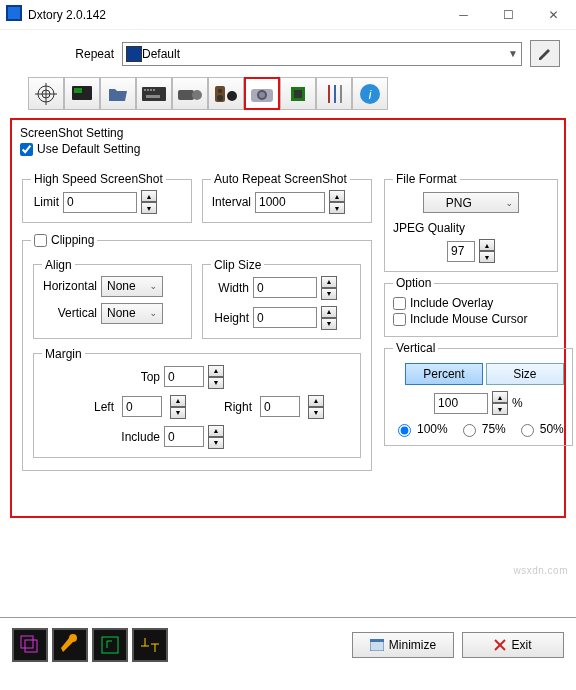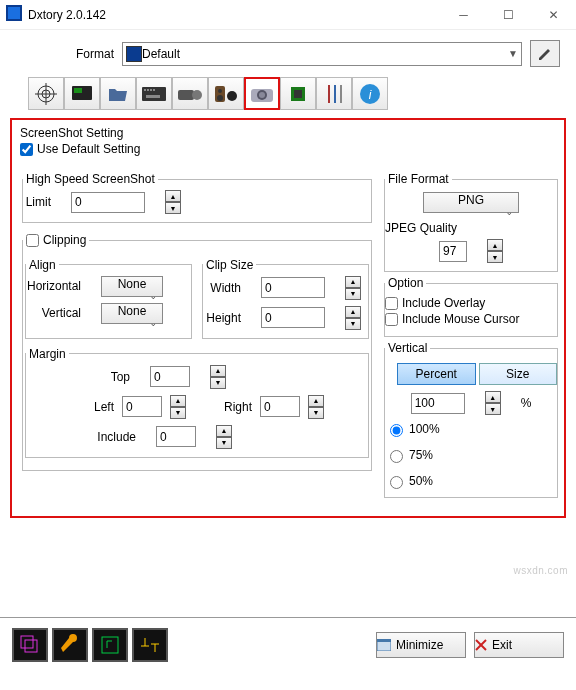--- a/index.html
+++ b/index.html
@@ -15,41 +15,41 @@
 .profile-select .selicon { width:16px;height:16px;background:#0a3b8f;border:1px solid #333;display:inline-block;}
 .profile-select .arrow { margin-left: auto; font-size:10px;color:#555;}
 .editbtn { width: 30px; height: 27px; border: 1px solid #888; background: #f0f0f0; display: flex; align-items: center; justify-content: center; }
 .toolbar { display: flex; gap: 0; margin: 2px 28px 8px; }
 .tbtn { width: 36px; height: 33px; border: 1px solid #bbb; background: linear-gradient(#fdfdfd,#e9e9e9); display: flex; align-items: center; justify-content: center; }
 .tbtn.sel { border:2px solid #d11; background:#fff; }
 .settings-panel { margin: 4px 10px 10px; border: 2px solid #d11; padding: 4px 8px 14px; height: 400px; position: relative; }
 .section-title { color: #000; margin: 2px 0 2px; }
 .chk { display:flex;align-items:center;gap:4px;margin:2px 0;}
 .chk input { accent-color:#0066cc; margin:0;}
-fieldset { border: 1px solid #bbb; padding: 4px 0 8px; margin:4px 2px; }
+fieldset { border: 1px solid #bbb; padding: 4px 8px 8px; margin:4px 2px; }
 legend { padding: 0 3px; color:#000; }
-.field { display:flex;align-items:center;gap:20px;}
+.field { display:flex;align-items:center;gap:4px;}
 .field .flbl { text-align:right; }
 .numbox { height: 21px; border:1px solid #888; padding: 0 3px; background:#fff; }
 .spinner { width:16px;display:flex;flex-direction:column;}
 .spinner .sp { height:12px;border:1px solid #666;background:linear-gradient(#fafafa,#ddd);display:flex;align-items:center;justify-content:center;font-size:7px;line-height:1;}
-.combo { height:21px;border:1px solid #888;background:linear-gradient(#fafafa,#e8e8e8);display:flex;align-items:center;padding:0 5px;flex-direction:column;}
+.combo { height:21px;border:1px solid #888;background:linear-gradient(#fafafa,#e8e8e8);display:flex;align-items:center;padding:0 5px;}
 .combo .arrow{margin-left:auto;font-size:9px;color:#555;}
 .col-left { position:absolute; left:8px; top:48px; width:354px; }
 .col-right { position:absolute; left:370px; top:48px; width:178px; }
 .row2 { display:flex; gap:6px; }
 .toggle-row { display:flex;gap:3px;margin:4px 0;}
 .toggle { flex:1;height:22px;border:1px solid #7aa;background:linear-gradient(#eef7ff,#d9eafd);display:flex;align-items:center;justify-content:center;}
 .toggle.sel { border:1px solid #2a7cc8; background:linear-gradient(#cfe8ff,#a9d2f8);margin-left:12px;}
-.radio-row { display:flex;gap:10px;margin-top:6px;justify-content:center;flex-direction:column;}
+.radio-row { display:flex;gap:10px;margin-top:6px;justify-content:center;}
 .radio-row label{display:flex;align-items:center;gap:3px;}
 .bottombar { position:fixed; top:617px; left:0; width:576px; border-top:1px solid #999; padding:10px 12px; display:flex; align-items:center; background:#fff;}
 .bbtn { width:36px;height:34px;border:2px solid #555;margin-right:4px;display:flex;align-items:center;justify-content:center;background:#111;}
 .rbtns { margin-left:auto; display:flex; gap:8px;}
-.rbtn { width:90px;height:26px;border:1px solid #888;background:linear-gradient(#fafafa,#e6e6e6);display:flex;align-items:center;justify-content:flex-start;gap:5px;}
+.rbtn { width:102px;height:26px;border:1px solid #888;background:linear-gradient(#fafafa,#e6e6e6);display:flex;align-items:center;justify-content:center;gap:5px;}
 .watermark { position:fixed; top:565px; right:8px; font-size:10px; color:#ccc; letter-spacing:0.5px;}
 </style>
 </head>
 <body>
 
 <div class="titlebar">
   <span class="appicon">
     <svg width="16" height="16">
         <rect width="16" height="16" fill="#0a3b8f"></rect>
         <rect x="2" y="2" width="12" height="12" fill="#1a6fe0"></rect>
@@ -57,21 +57,21 @@
   </span>
   <span class="title">Dxtory 2.0.142</span>
   <div class="winbtns">
     <div class="winbtn">─</div>
     <div class="winbtn">☐</div>
     <div class="winbtn">✕</div>
   </div>
 </div>
 
 <div class="profile-row">
-  <span class="lbl">Format</span>
+  <span class="lbl">Repeat</span>
   <div class="profile-select">
     <span class="selicon"></span>
     <span>Default</span>
     <span class="arrow">▼</span>
   </div>
   <div class="editbtn">
     <svg width="16" height="16">
         <path d="M2 14 L4 14 L13 5 L11 3 L2 12 Z" fill="#444"></path>
       </svg>
   </div>
@@ -156,20 +156,31 @@
     <span>Use Default Setting</span>
   </label>
 
   <div class="col-left">
     <div class="row2">
       <fieldset style="flex:1">
         <legend>High Speed ScreenShot</legend>
         <div class="field">
           <span class="flbl" style="width:28px">Limit</span>
           <input class="numbox" style="width: 74px;" value="0">
+          <div class="spinner">
+              <div class="sp">▲</div>
+              <div class="sp">▼</div>
+            </div>
+        </div>
+      </fieldset>
+      <fieldset style="flex:1">
+        <legend>Auto Repeat ScreenShot</legend>
+        <div class="field">
+          <span class="flbl" style="width:40px">Interval</span>
+          <input class="numbox" style="width: 70px;" value="1000">
           <div class="spinner">
               <div class="sp">▲</div>
               <div class="sp">▼</div>
             </div>
         </div>
       </fieldset>
     </div>
 
     <fieldset>
       <legend><label class="chk" style="display:inline-flex">
@@ -209,21 +220,21 @@
             <input class="numbox" style="width: 64px;" value="0">
             <div class="spinner">
                 <div class="sp">▲</div>
                 <div class="sp">▼</div>
               </div>
           </div>
         </fieldset>
       </div>
       <fieldset>
         <legend>Margin</legend>
-        <div class="field" style="margin-bottom:6px">
+        <div class="field" style="justify-content:center;margin-bottom:6px">
           <span class="flbl" style="width:104px">Top</span>
           <input class="numbox" style="width: 40px;" value="0">
           <div class="spinner">
               <div class="sp">▲</div>
               <div class="sp">▼</div>
             </div>
           <span style="width:110px"></span>
         </div>
         <div class="field" style="justify-content:center;margin-bottom:6px;gap:8px">
           <span class="flbl" style="width:44px">Left</span>

